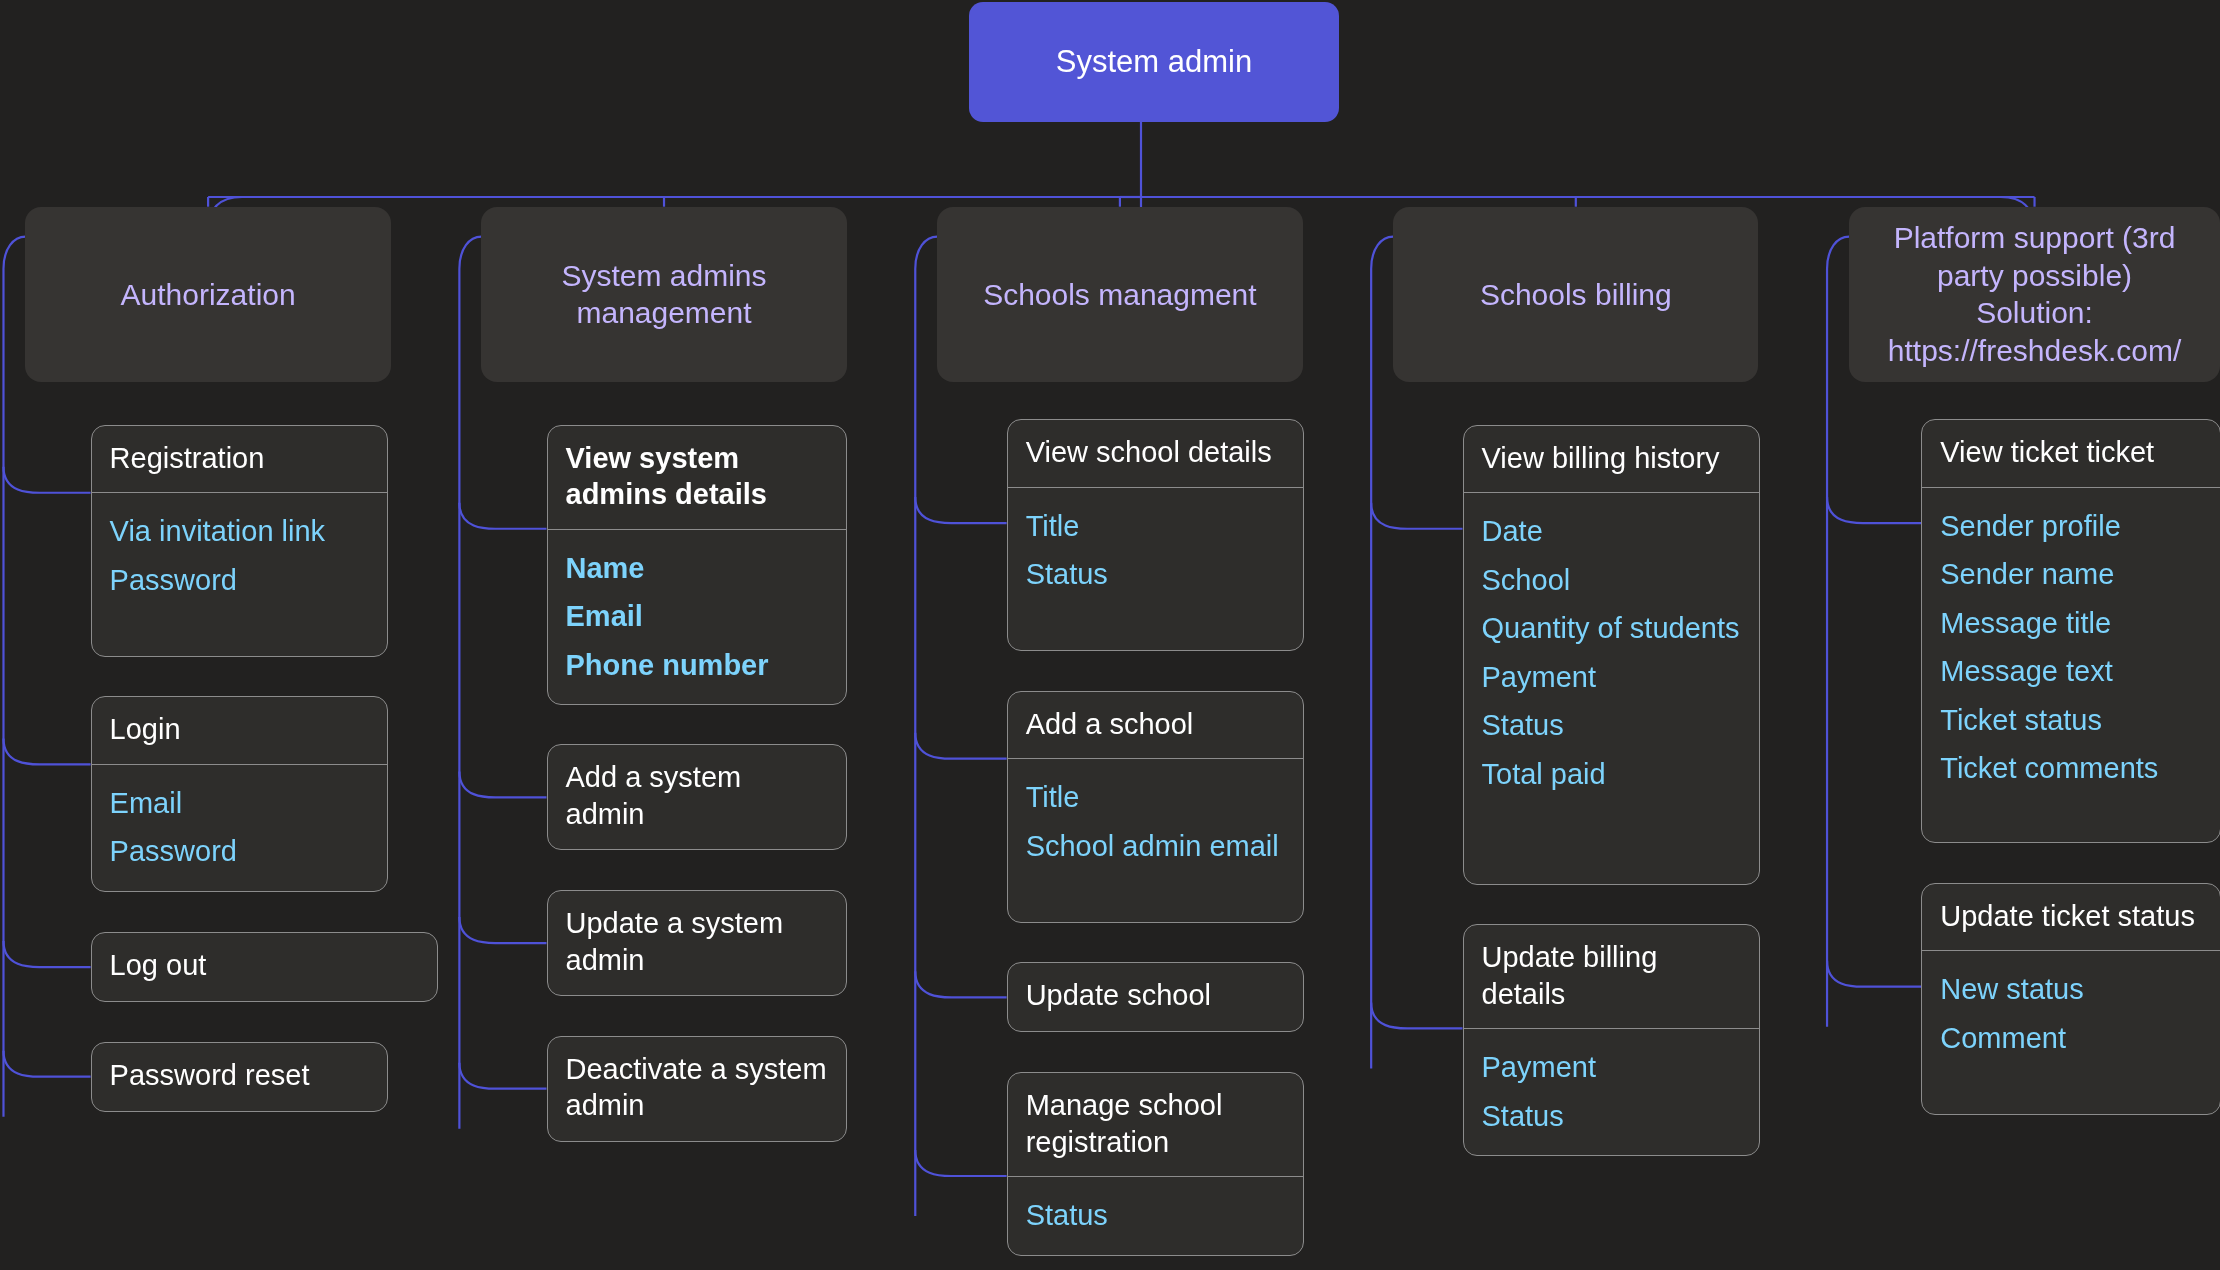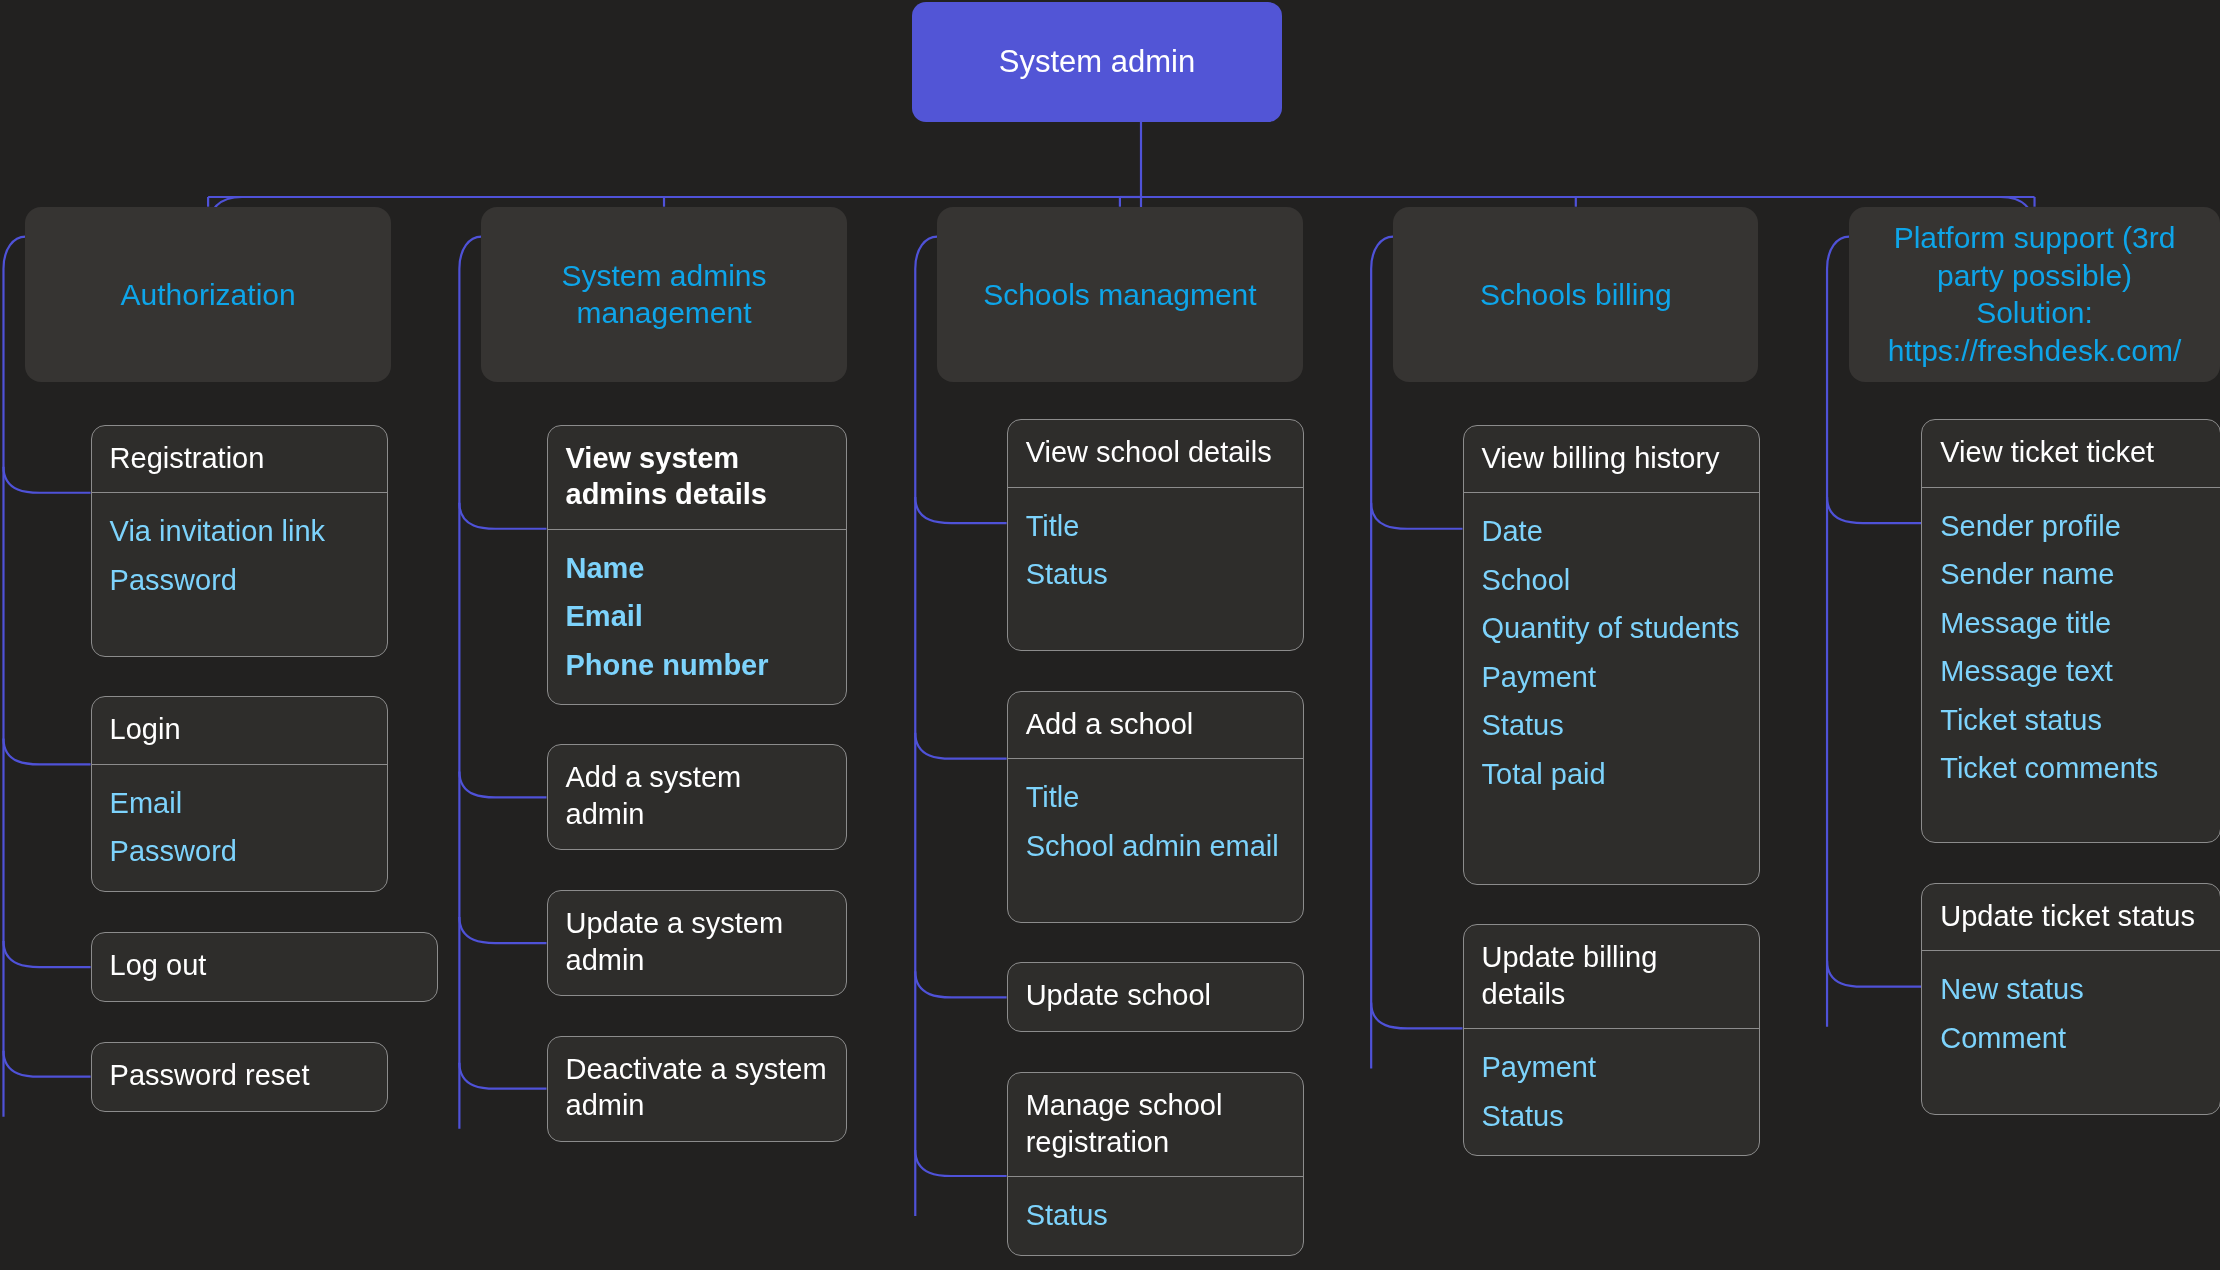--- a/index.html
+++ b/index.html
@@ -61,21 +61,21 @@
     position: absolute;
     z-index: 3;
     background: #363432;
     border-radius: 16px;
     display: flex;
     align-items: center;
     justify-content: center;
     text-align: center;
     font-size: 30px;
     line-height: 1.26;
-    color: #0ea5e9;
+    color: #c4b5fd;
     padding: 10px 8px;
     box-sizing: border-box;
     white-space: pre-line;
   }
 
   
   .card {
     position: absolute;
     z-index: 3;
     background: #2e2d2b;
@@ -135,21 +135,21 @@
       <path d="M 1393.1632653061224 236.7091836734694 C 1381.1632653061224 236.7091836734694, 1371.1632653061224 248.7091836734694, 1371.1632653061224 268.7091836734694 L 1371.1632653061224 1068.387755102041"></path>
       <path d="M 1371.1632653061224 502.7448979591836 C 1371.1632653061224 528.7448979591836, 1397.1632653061224 528.7448979591836, 1407.1632653061224 528.7448979591836 L 1462.5382653061224 528.7448979591836"></path>
       <path d="M 1371.1632653061224 1002.387755102041 C 1371.1632653061224 1028.387755102041, 1397.1632653061224 1028.387755102041, 1407.1632653061224 1028.387755102041 L 1462.5382653061224 1028.387755102041"></path>
       <path d="M 1141 197 C 1141 197, 2034.5280612244899 197, 2034.5280612244899 197"></path>
       <path d="M 2034.5280612244899 197 L 2034.5280612244899 206.7091836734694"></path>
       <path d="M 1849.0561224489797 236.7091836734694 C 1837.0561224489797 236.7091836734694, 1827.0561224489797 248.7091836734694, 1827.0561224489797 268.7091836734694 L 1827.0561224489797 1026.7244897959185"></path>
       <path d="M 1827.0561224489797 497.0816326530612 C 1827.0561224489797 523.0816326530612, 1853.0561224489797 523.0816326530612, 1863.0561224489797 523.0816326530612 L 1921.262755102041 523.0816326530612"></path>
       <path d="M 1827.0561224489797 960.7244897959184 C 1827.0561224489797 986.7244897959184, 1853.0561224489797 986.7244897959184, 1863.0561224489797 986.7244897959184 L 1921.262755102041 986.7244897959184"></path>
     </svg>
 
-  <div class="root-node" style="left:912px; top:2px; width:370px; height:120px;">
+  <div class="root-node" style="left:969px; top:2px; width:370px; height:120px;">
     <span>System admin</span>
   </div>
 
   <div id="nodes">
       <div class="cat-node" style="left: 25.4847px; top: 206.709px; width: 365.281px; height: 175.561px;"><span>Authorization</span></div>
       <div class="card" style="left: 90.6122px; top: 424.745px; width: 297.321px; height: 232px;">
         <div class="card-head">Registration</div>
         <div class="card-body">
           <div class="row">Via invitation link</div>
           <div class="row">Password</div>

